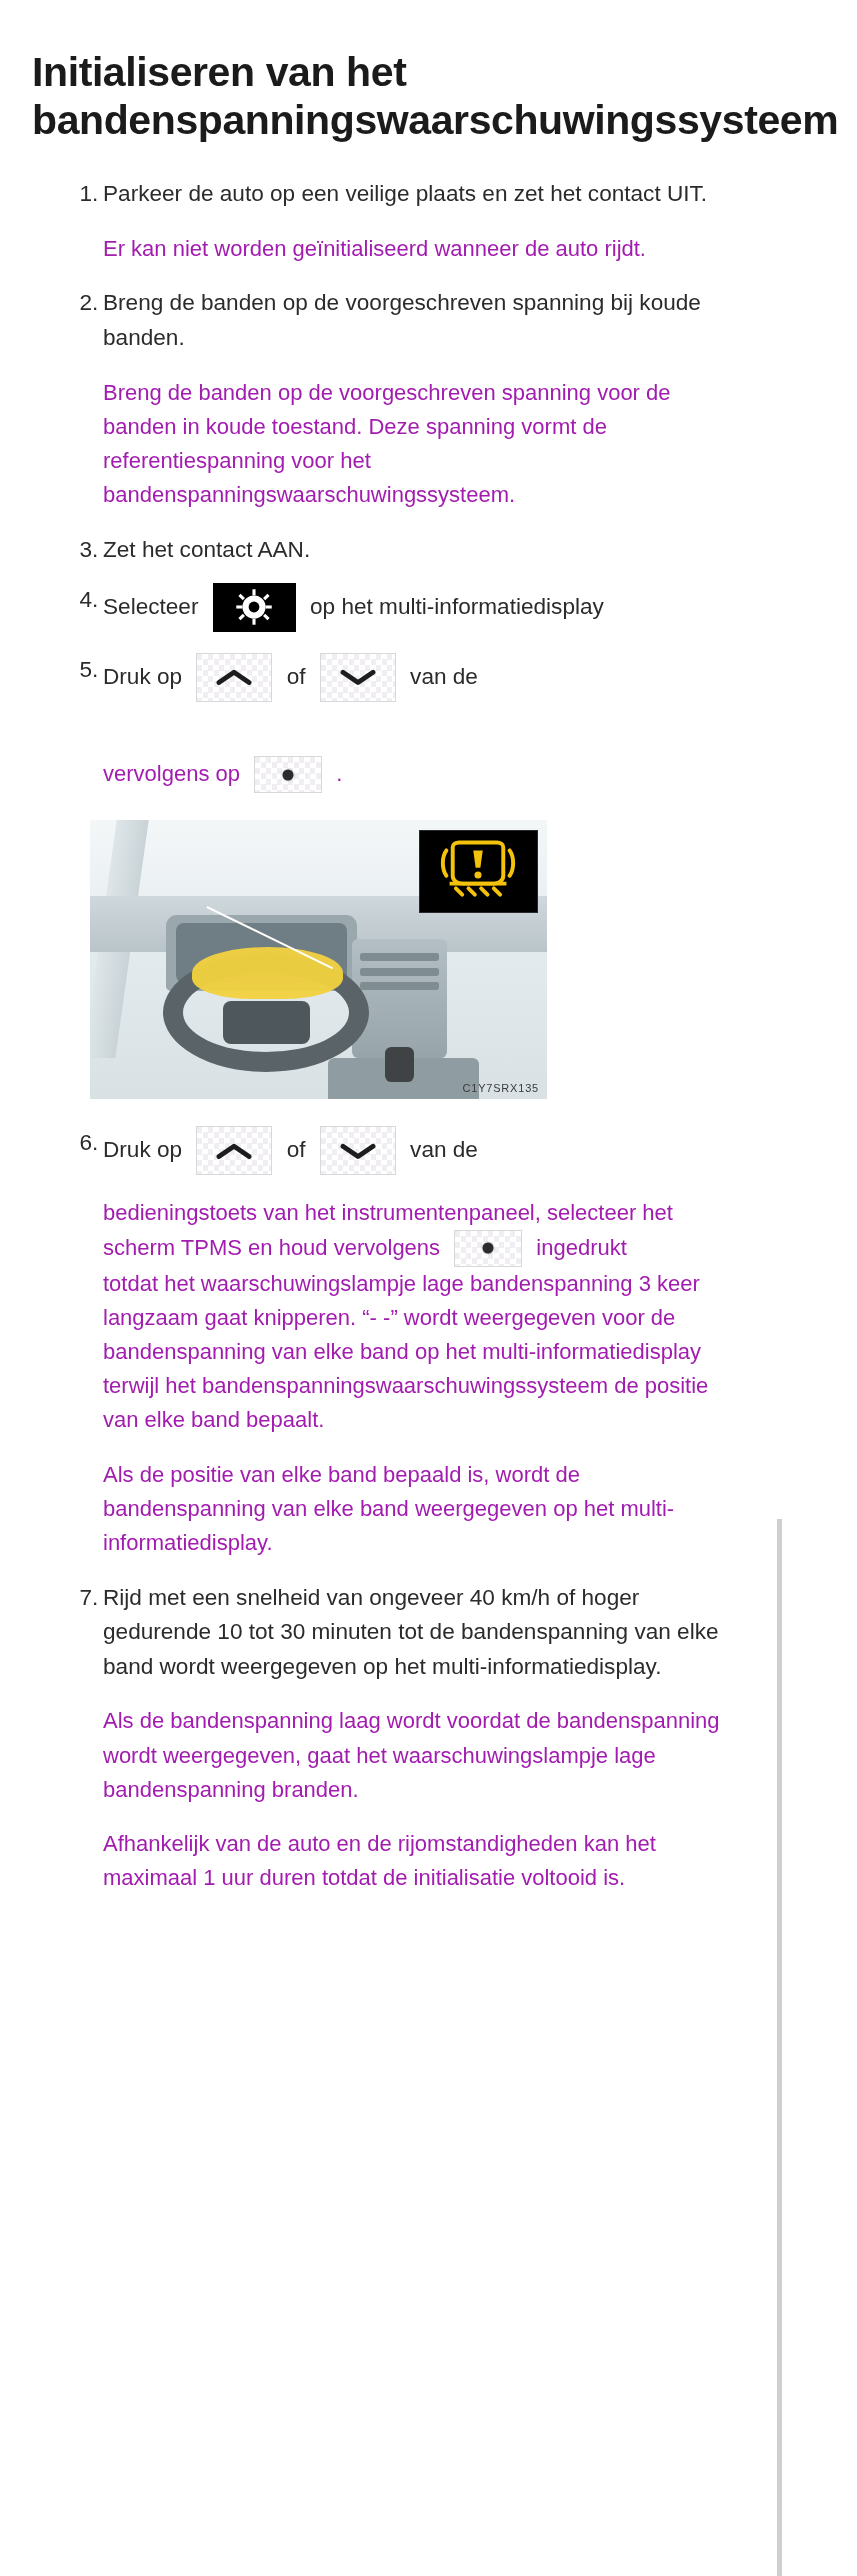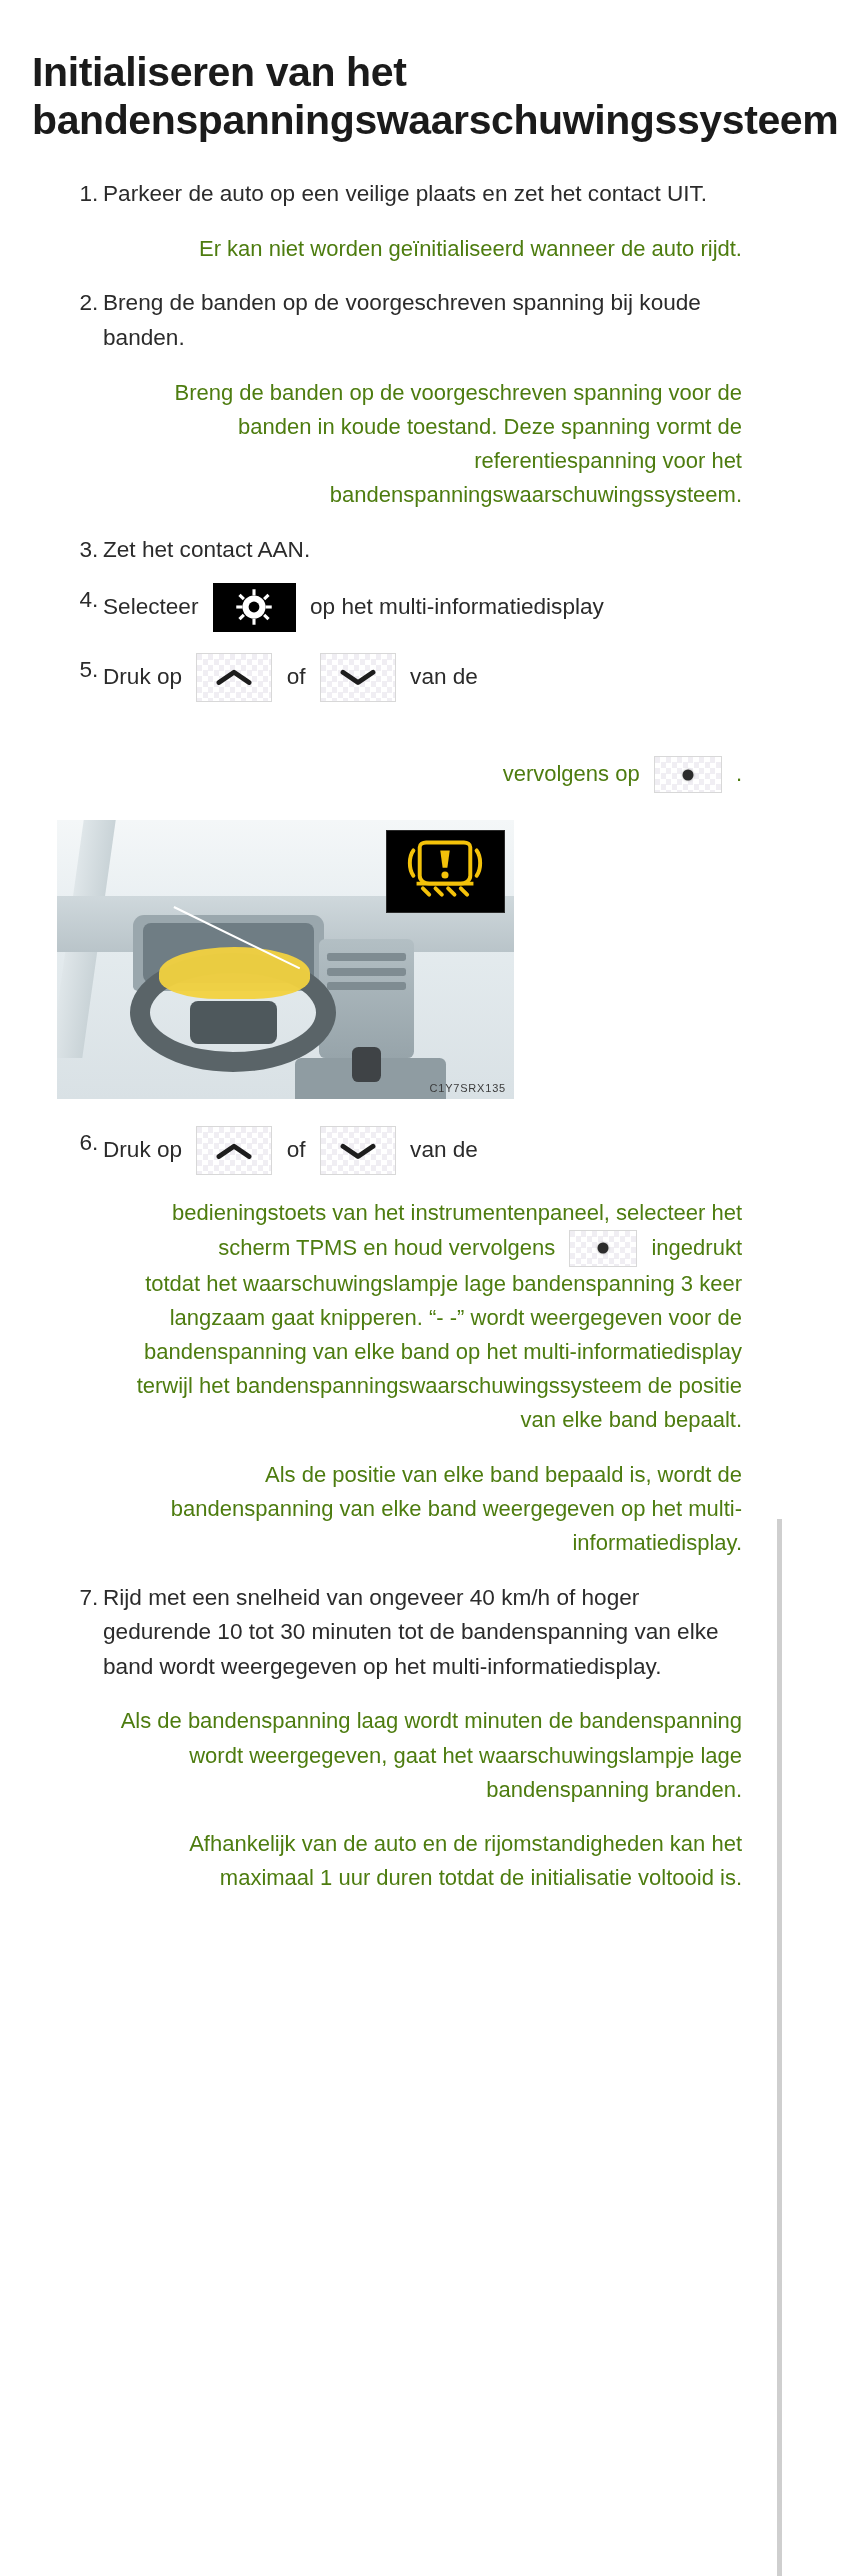--- a/index.html
+++ b/index.html
@@ -52,23 +52,22 @@
     left: -30px;
     top: 0;
     width: 25.4px;
     text-align: right;
     font-size: 22.6px;
     color: #2b2b2b;
   }
   .sub {
     font-size: 22px;
     line-height: 1.55;
-    color: #4d7c0f;
+    color: #a21caf;
     margin: 20.6px 0 20.6px 0;
-    text-align: right;
   }
   li .sub { margin: 20.6px 0 20.6px 0; }
   .para-tight { margin-top: 17.5px; }
   .inline-text { vertical-align: middle; }
   
   .btn-img {
     display: inline-block;
     vertical-align: middle;
     border: 0.8px solid #d8d8d8;
     background:
@@ -119,21 +118,21 @@
   
   .figure {
     margin: 27px 0 27px 0;
     width: 457px;
     height: 279px;
     position: relative;
     background: linear-gradient(180deg, #eef3f5 0%, #e4ebee 45%, #d9e1e5 100%);
     overflow: hidden;
     border: 0;
   }
-  .fig-wrap { padding-left: 57px; text-align: center; }
+  .fig-wrap { padding-left: 90px; text-align: center; }
   .windshield {
     position: absolute;
     left: 0; top: 0;
     width: 100%; height: 95px;
     background: linear-gradient(180deg, #f4f7f8, #e8eef1);
   }
   .pillar {
     position: absolute;
     left: 9.5px; top: 0;
     width: 32px; height: 238px;
@@ -388,20 +387,20 @@
         <span class="inline-text">ingedrukt</span>
         <br>
         <span>totdat het waarschuwingslampje lage bandenspanning 3 keer langzaam gaat knipperen. “- -” wordt weergegeven voor de bandenspanning van elke band op het multi-informatiedisplay terwijl het bandenspanningswaarschuwingssysteem de positie van elke band bepaalt.</span>
       </div>
 
       <div class="sub">Als de positie van elke band bepaald is, wordt de bandenspanning van elke band weergegeven op het multi-informatiedisplay.</div>
     </li>
 
     <li>
       <span>Rijd met een snelheid van ongeveer 40 km/h of hoger gedurende 10 tot 30 minuten tot de bandenspanning van elke band wordt weergegeven op het multi-informatiedisplay.</span>
-      <div class="sub">Als de bandenspanning laag wordt minuten de bandenspanning wordt weergegeven, gaat het waarschuwingslampje lage bandenspanning branden.</div>
+      <div class="sub">Als de bandenspanning laag wordt voordat de bandenspanning wordt weergegeven, gaat het waarschuwingslampje lage bandenspanning branden.</div>
       <div class="sub">Afhankelijk van de auto en de rijomstandigheden kan het maximaal 1 uur duren totdat de initialisatie voltooid is.</div>
     </li>
   </ol>
 
   <div class="scrollbar"></div>
 </div>
 
 
 </body></html>

